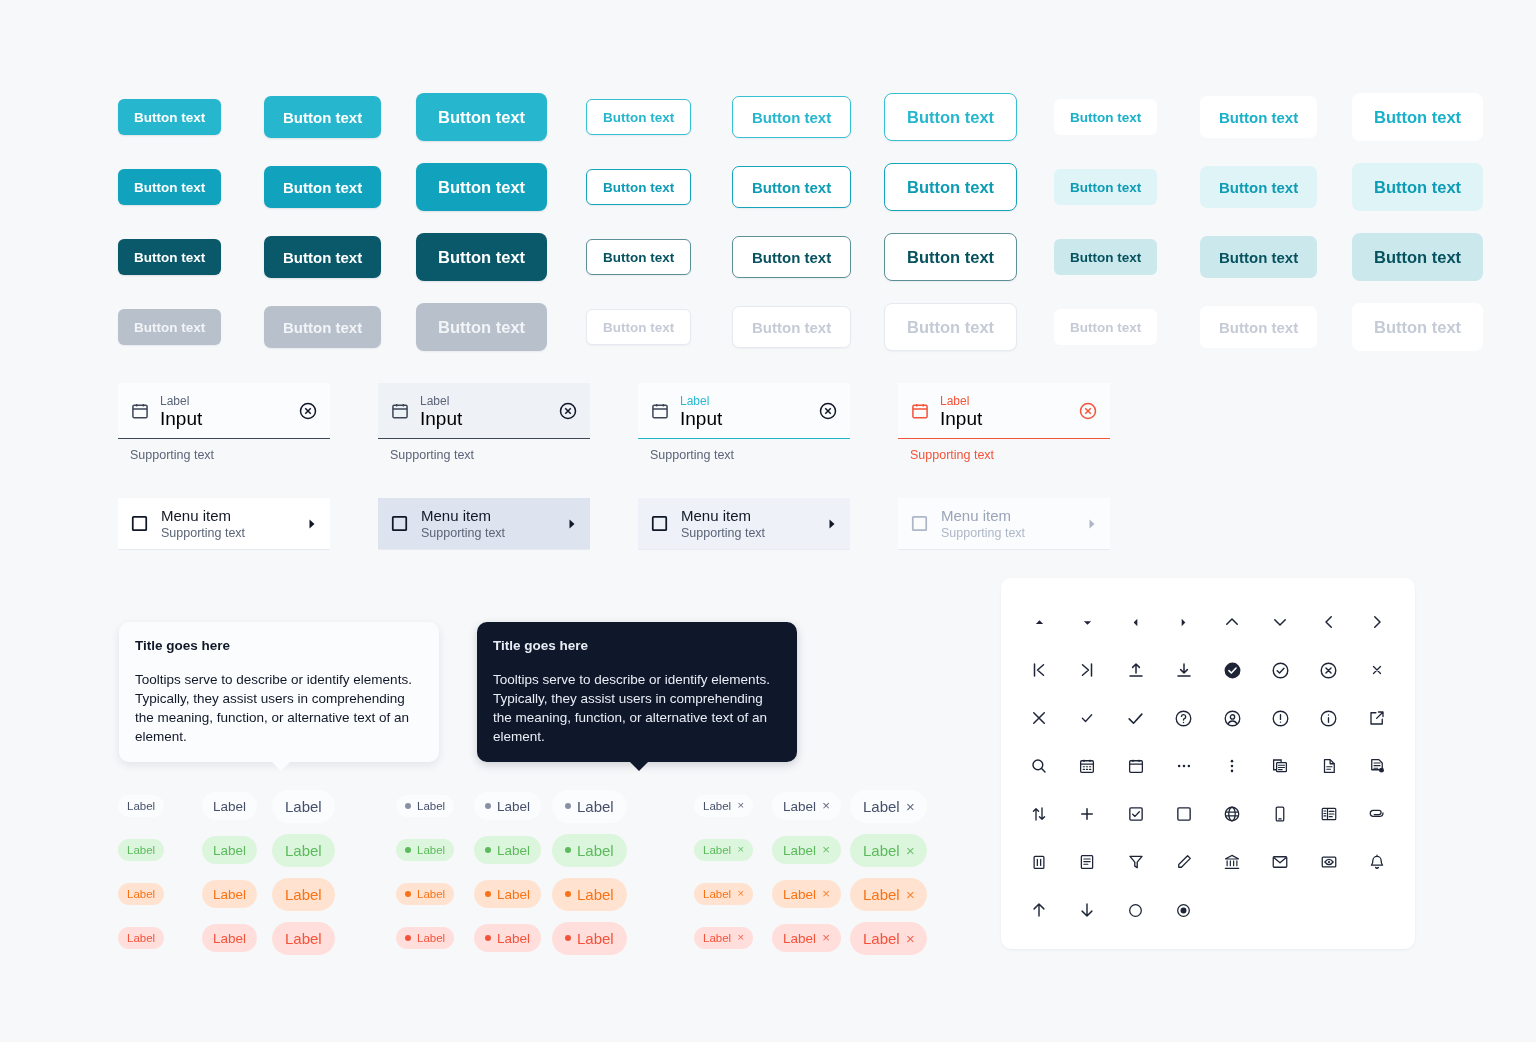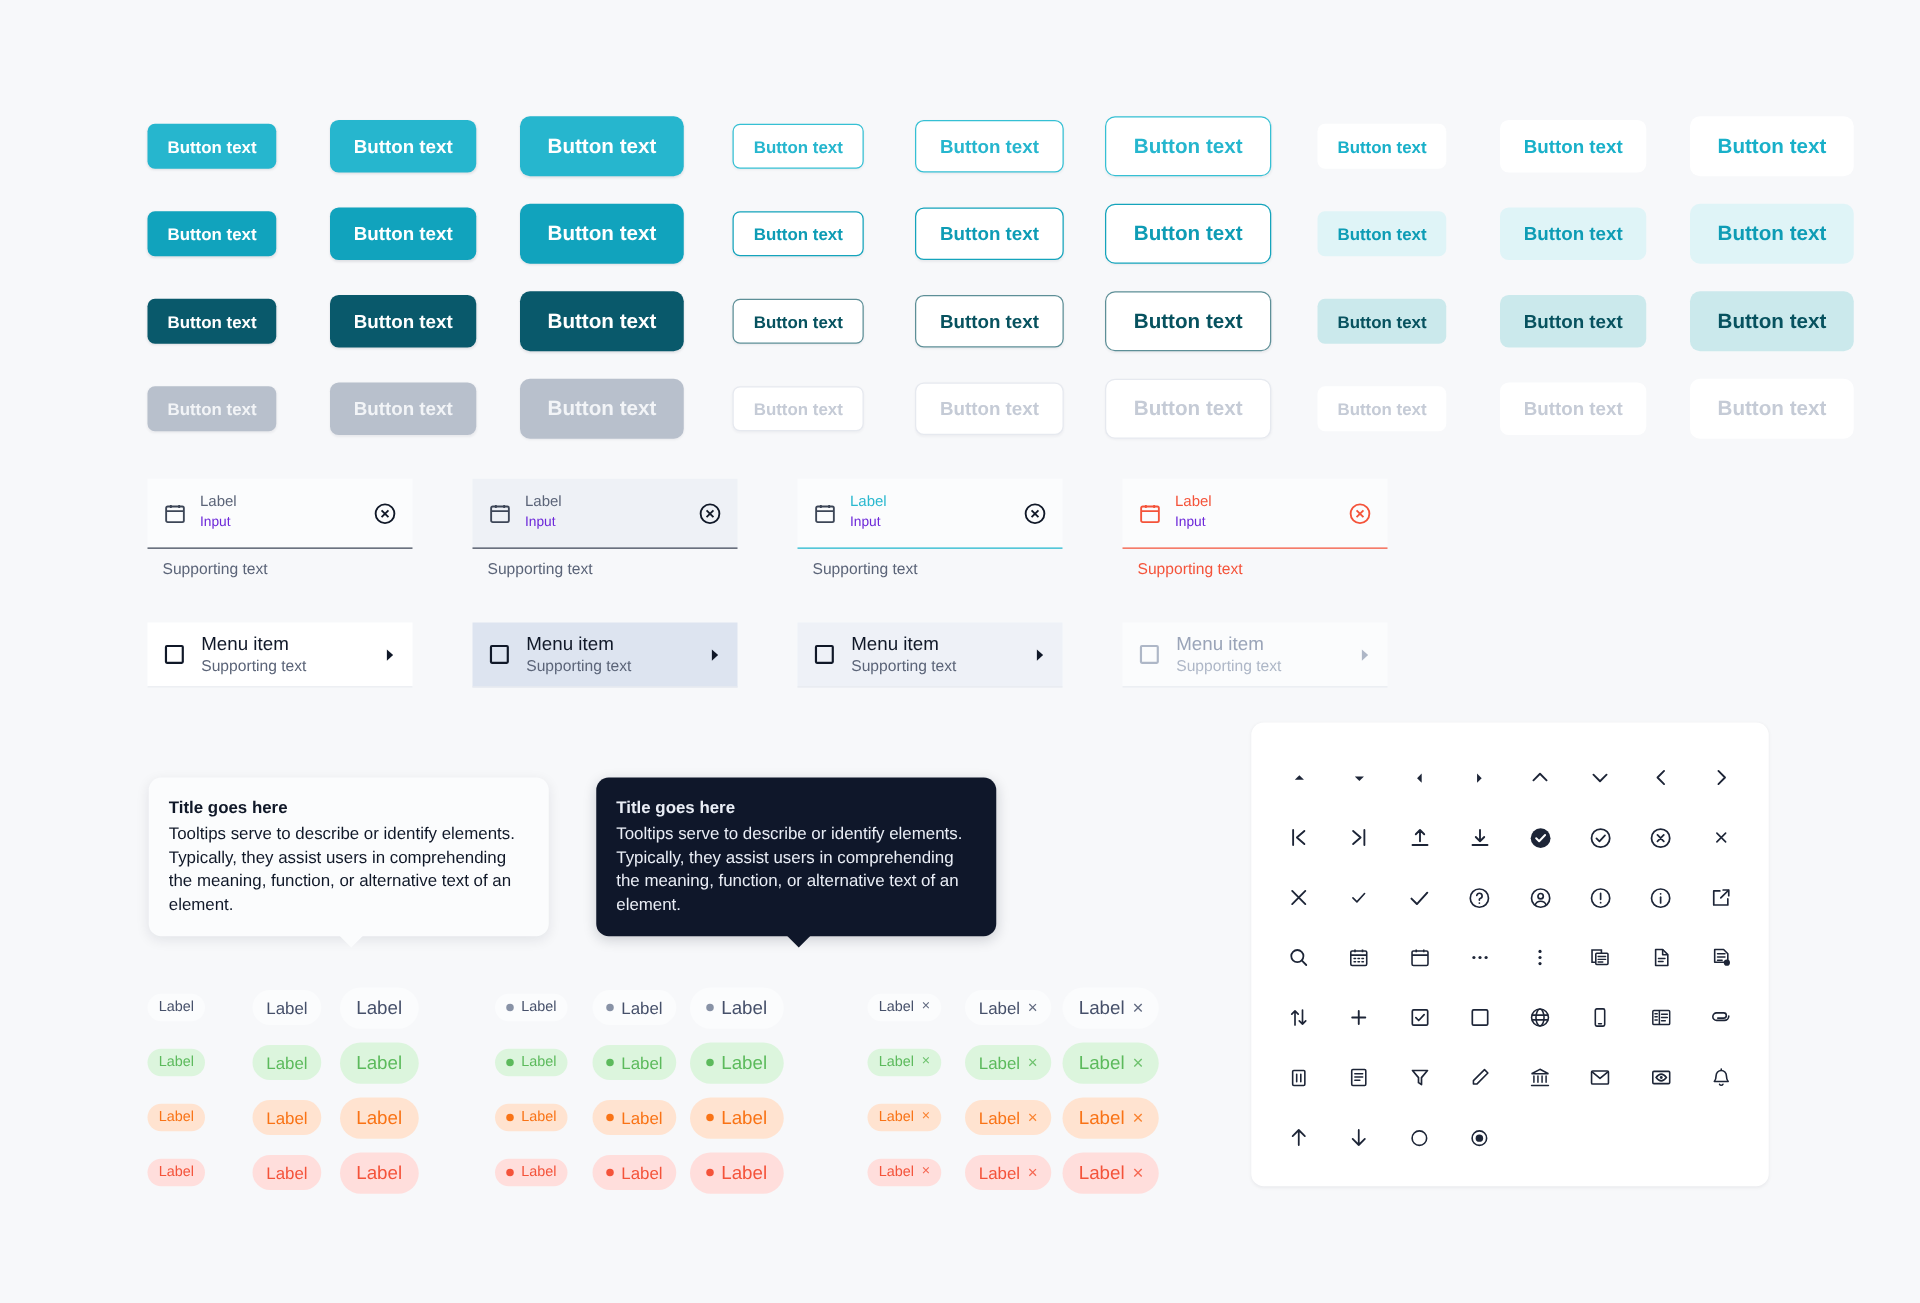--- a/index.html
+++ b/index.html
@@ -56,21 +56,21 @@
     padding: 0 12px; border-bottom: 1.5px solid #3d4657;
     background: #fbfcfd;
   }
   .field-box.focused { border-bottom-color: #1fb6cd; }
   .field-box.error   { border-bottom-color: #f4533a; }
   .field-box.hover   { background: #eef1f6; }
   .field-texts { flex: 1; display: flex; flex-direction: column; justify-content: center; }
   .field-label { font-size: 12px; color: #5b6478; line-height: 15px; }
   .field-label.accent { color: #2ab8cf; }
   .field-label.danger { color: #f4533a; }
-  .field-value { font-size: 11px; color: #6d28d9; line-height: 19px; }
+  .field-value { font-size: 19px; color: #000000; line-height: 19px; }
   .field-support { font-size: 12.5px; color: #5b6478; padding: 9px 12px 0 12px; }
   .field-support.danger { color: #f4533a; }
   .ico { flex: none; display: flex; align-items: center; justify-content: center; }
 
   
   .menu { position: absolute; width: 212px; }
   .menu-box {
     height: 52px; display: flex; align-items: center; gap: 12px;
     padding: 0 12px; border-bottom: 1px solid #e7eaf0; background: #fff;
   }
@@ -80,21 +80,21 @@
   .menu-texts { flex: 1; display: flex; flex-direction: column; }
   .menu-title { font-size: 15px; color: #101828; line-height: 19px; }
   .menu-sub   { font-size: 12.5px; color: #5b6478; line-height: 16px; }
   .menu-box.disabled .menu-title { color: #9aa4b8; }
   .menu-box.disabled .menu-sub   { color: #aeb7c7; }
 
   
   .tooltip { position: absolute; width: 320px; border-radius: 10px; padding: 16px; }
   .tt-light { background: #fbfcfd; color: #101828; box-shadow: 0 3px 10px rgba(16,24,40,.09); }
   .tt-dark  { background: #0f172a; color: #e9edf5; box-shadow: 0 3px 10px rgba(16,24,40,.18); }
-  .tt-title { font-size: 13.5px; font-weight: bold; margin-bottom: 4px; }
+  .tt-title { font-size: 13.5px; font-weight: bold; margin-bottom: 17px; }
   .tt-body  { font-size: 13.5px; line-height: 19px; }
   .tt-arrow { position: absolute; bottom: -9px; width: 0; height: 0;
               border-left: 10px solid transparent; border-right: 10px solid transparent; }
   .tt-light .tt-arrow { border-top: 10px solid #fbfcfd; left: 152px; }
   .tt-dark  .tt-arrow { border-top: 10px solid #0f172a; left: 152px; }
 
   
   .chips { position: absolute; }
   .chip-row { display: flex; align-items: center; }
   .chip {

